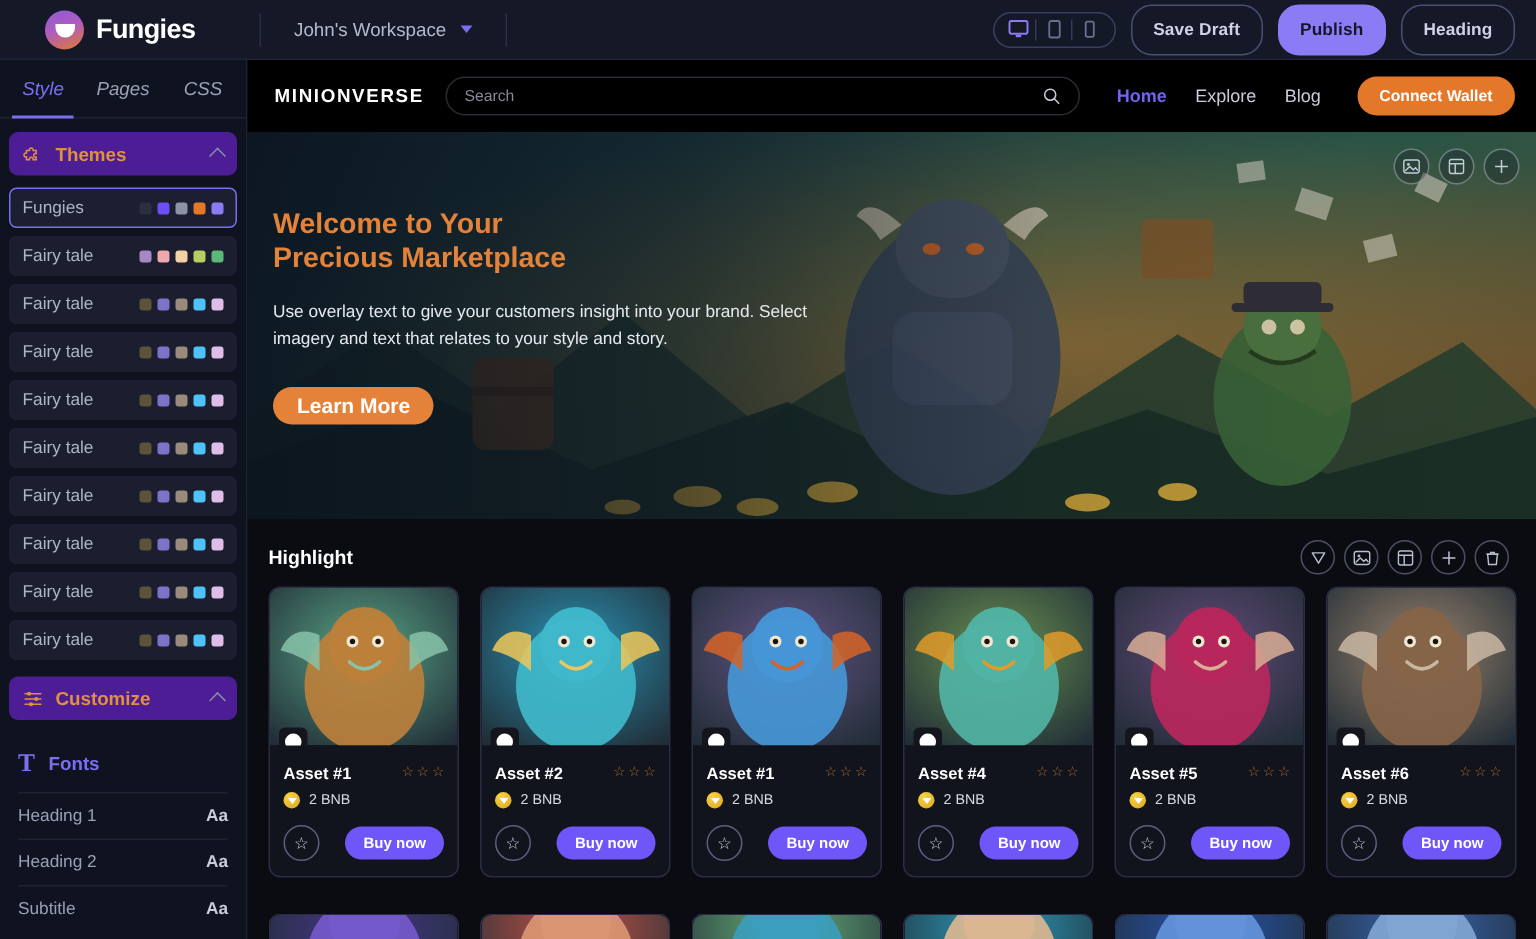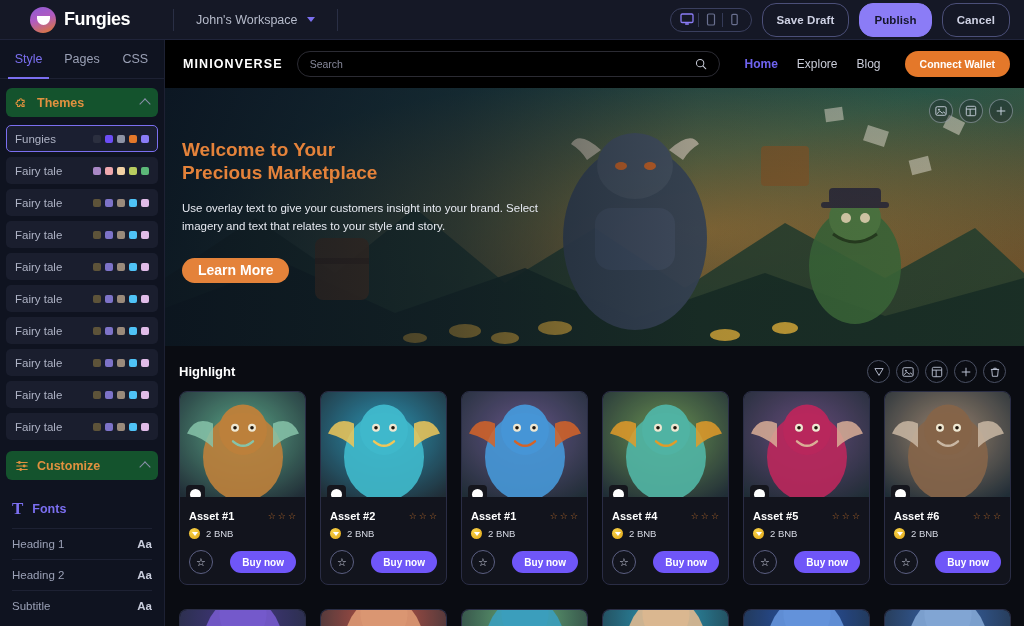--- a/index.html
+++ b/index.html
@@ -67,34 +67,34 @@
   .body { flex: 1; display: flex; min-height: 0; }
 
   
   .sidebar {
     width: 165px; flex: 0 0 165px;
     background: #0f1320;
     border-right: 1px solid #1d2133;
     display: flex; flex-direction: column;
     overflow: hidden;
   }
-  .side-tabs { display: flex; height: 39px; border-bottom: 1px solid #1d2133; padding: 0 2px; }
+  .side-tabs { display: flex; height: 39px; border-bottom: 1px solid #1d2133; padding: 0 2px; font-style: italic; }
   .side-tab {
     flex: 1; display: flex; align-items: center; justify-content: center;
     font-size: 12.5px; color: #9aa0b5; position: relative;
   }
   .side-tab.active { color: #7b6ff0; }
   .side-tab.active::after {
     content: ""; position: absolute; bottom: -1px; left: 6px; right: 6px;
     height: 2px; background: #7b6ff0;
   }
   .side-scroll { flex: 1; overflow: hidden; padding: 0; position: relative; }
   .section-head {
     display: flex; align-items: center; gap: 8px;
-    background: #14532d; margin: 9px 6px 8px 6px;
+    background: #4c1d95; margin: 9px 6px 8px 6px;
     height: 29px; border-radius: 6px; padding: 0 9px;
     font-size: 12.5px; color: #e0913f; font-weight: bold;
   }
   .section-head .caret {
     margin-left: auto; width: 8px; height: 8px;
     border-left: 1.6px solid #8a90ab; border-top: 1.6px solid #8a90ab;
     transform: rotate(45deg); margin-top: 3px;
   }
   .theme-row {
     display: flex; align-items: center;
@@ -187,21 +187,21 @@
   .card-img { height: 105px; position: relative; overflow: hidden; }
   .card-badge {
     position: absolute; left: 6px; bottom: -7px; width: 19px; height: 19px;
     border-radius: 4px; background: #15161d;
     display: flex; align-items: center; justify-content: center;
   }
   .card-badge i {
     width: 11px; height: 11px; border-radius: 50%; background: #fff; display: block;
   }
   .card-body { padding: 13px 9px 10px 9px; }
-  .card-row1 { display: flex; align-items: center; }
+  .card-row1 { display: flex; align-items: flex-start; }
   .card-title { font-size: 11px; font-weight: bold; color: #fff; }
   .stars { margin-left: auto; display: flex; gap: 2px; font-size: 9px; color: #b0672a; line-height: 1; }
   .price-row { display: flex; align-items: center; gap: 6px; margin-top: 6px; }
   .coin {
     width: 11px; height: 11px; border-radius: 50%;
     background: radial-gradient(circle at 35% 30%, #f7d24b, #e0a515);
     display: flex; align-items: center; justify-content: center;
   }
   .coin::after {
     content: ""; width: 0; height: 0;
@@ -260,21 +260,21 @@
             </svg>
         </div>
         <div class="device-btn">
           <svg width="9" height="13" viewBox="0 0 9 13">
               <rect x="1.8" y="1.4" width="5.4" height="10.2" rx="1.2" fill="none" stroke="#6a7090" stroke-width="1.2"></rect>
             </svg>
         </div>
       </div>
       <div class="pill">Save Draft</div>
       <div class="pill primary">Publish</div>
-      <div class="pill">Cancel</div>
+      <div class="pill">Heading</div>
     </div>
   </div>
 
   <div class="body">
 
     <div class="sidebar">
       <div class="side-tabs" id="side-tabs">
           <div class="side-tab active">Style</div>
           <div class="side-tab">Pages</div>
           <div class="side-tab">CSS</div>

